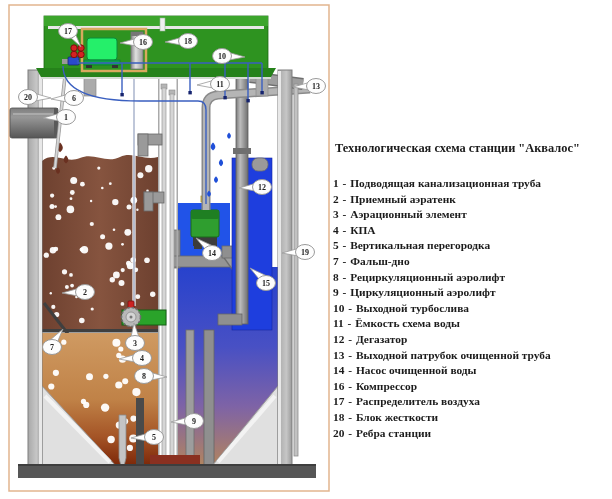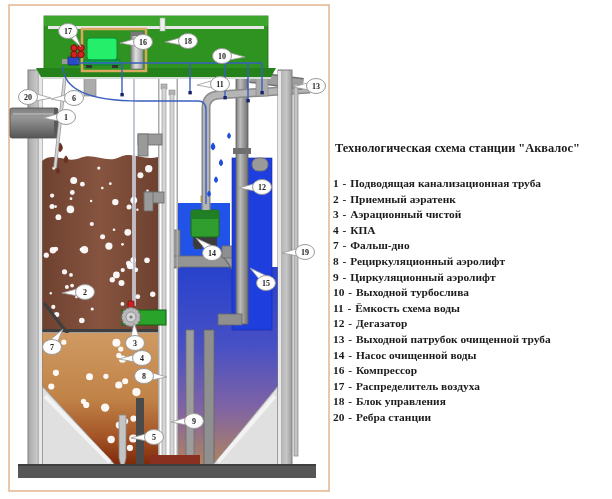--- a/index.html
+++ b/index.html
@@ -426,29 +426,30 @@
           <text x="28" y="99.8" text-anchor="middle" class="co">20</text>
         </g>
       </g>
   </svg>
 
   <div class="legend">
     <div class="legend-title">Технологическая схема станции "Аквалос"</div>
     <div class="legend-list" id="legend-list">
         <div class="legend-item"><span>1</span><span class="sep"> - </span><span>Подводящая канализационная труба</span></div>
         <div class="legend-item"><span>2</span><span class="sep"> - </span><span>Приемный аэратенк</span></div>
-        <div class="legend-item"><span>3</span><span class="sep"> - </span><span>Аэрационный чистой</span></div>
+        <div class="legend-item"><span>3</span><span class="sep"> - </span><span>Аэрационный элемент</span></div>
         <div class="legend-item"><span>4</span><span class="sep"> - </span><span>КПА</span></div>
+        <div class="legend-item"><span>5</span><span class="sep"> - </span><span>Вертикальная перегородка</span></div>
         <div class="legend-item"><span>7</span><span class="sep"> - </span><span>Фальш-дно</span></div>
         <div class="legend-item"><span>8</span><span class="sep"> - </span><span>Рециркуляционный аэролифт</span></div>
         <div class="legend-item"><span>9</span><span class="sep"> - </span><span>Циркуляционный аэролифт</span></div>
         <div class="legend-item"><span>10</span><span class="sep"> - </span><span>Выходной турбослива</span></div>
         <div class="legend-item"><span>11</span><span class="sep"> - </span><span>Ёмкость схема воды</span></div>
         <div class="legend-item"><span>12</span><span class="sep"> - </span><span>Дегазатор</span></div>
         <div class="legend-item"><span>13</span><span class="sep"> - </span><span>Выходной патрубок очищенной труба</span></div>
         <div class="legend-item"><span>14</span><span class="sep"> - </span><span>Насос очищенной воды</span></div>
         <div class="legend-item"><span>16</span><span class="sep"> - </span><span>Компрессор</span></div>
         <div class="legend-item"><span>17</span><span class="sep"> - </span><span>Распределитель воздуха</span></div>
-        <div class="legend-item"><span>18</span><span class="sep"> - </span><span>Блок управления</span></div>
+        <div class="legend-item"><span>18</span><span class="sep"> - </span><span>Блок жесткости</span></div>
         <div class="legend-item"><span>20</span><span class="sep"> - </span><span>Ребра станции</span></div>
       </div>
   </div>
 </div>
 
 </body></html>

